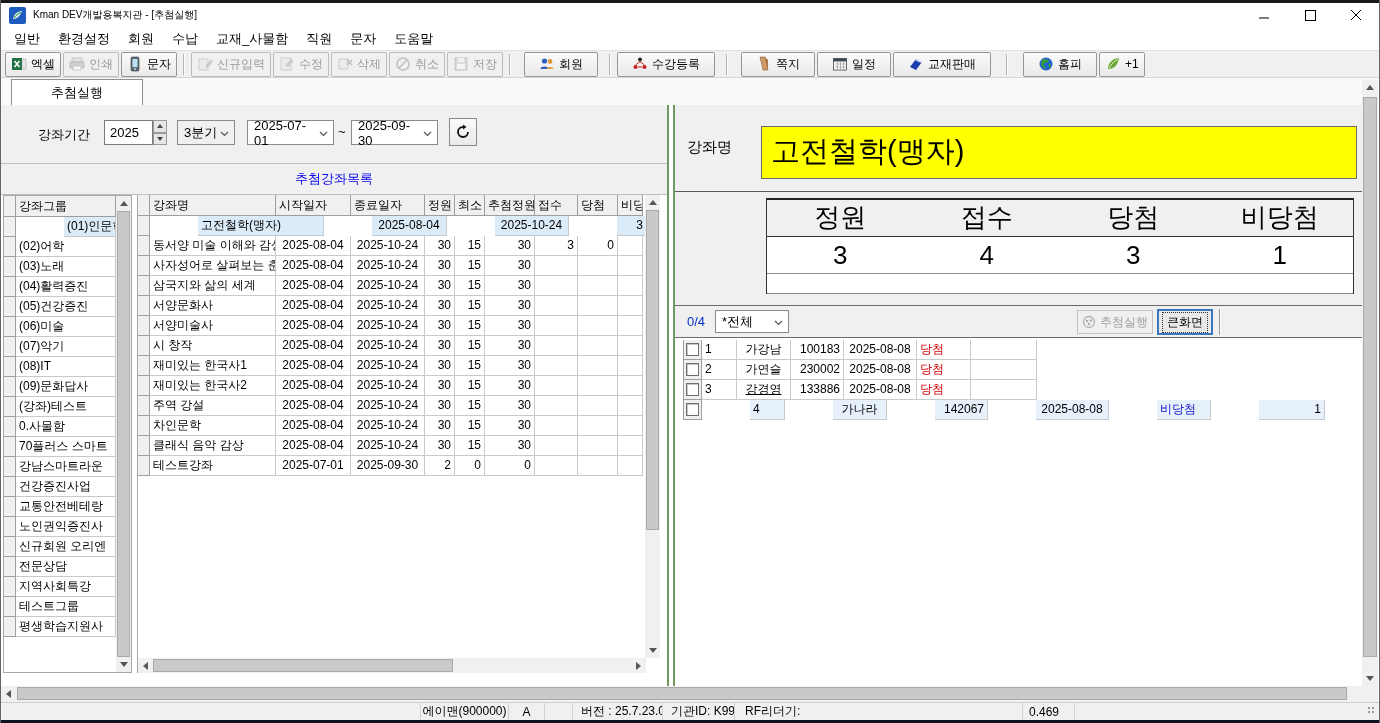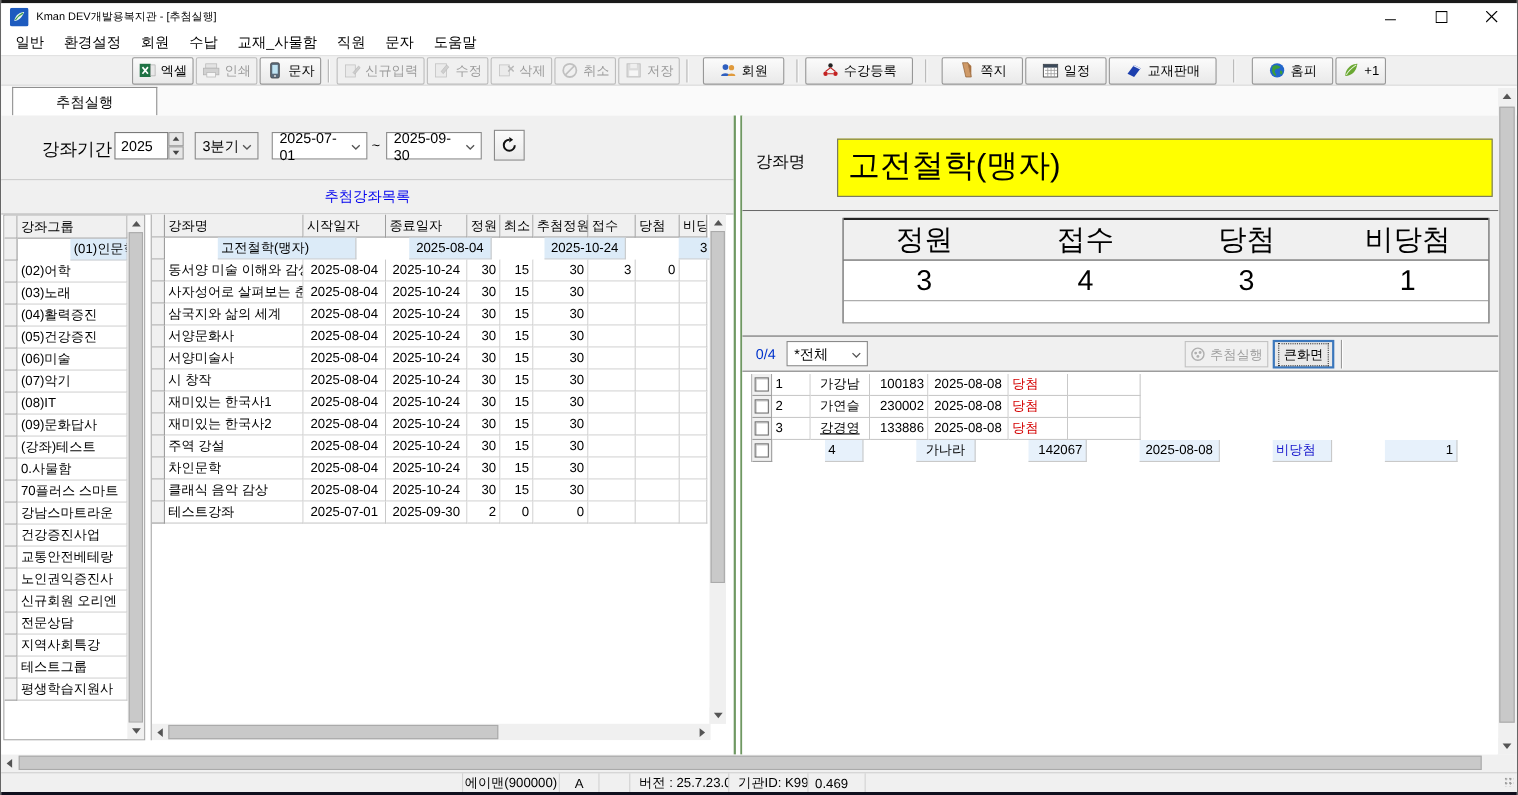--- a/index.html
+++ b/index.html
@@ -14,37 +14,37 @@
   .appicon{width:17px;height:17px;display:inline-block;}
   .title{font-size:10px;margin-left:7px;}
   .wincontrols{position:absolute;right:0;top:0;height:100%;display:flex;}
   .wc{width:46px;height:100%;display:flex;align-items:center;justify-content:center;}
 
   
   .menubar{position:absolute;left:0;top:27px;width:100%;height:23px;background:#fff;display:flex;align-items:center;padding-left:4px;box-sizing:border-box;}
   .menu-item{padding:2px 9px;font-size:13px;}
 
   
-  .toolbar{position:absolute;left:0;top:50px;width:100%;height:28px;background:#f0f0f0;border-top:1px solid #e2e2e2;border-bottom:1px solid #d5d5d5;display:flex;align-items:center;padding:0 14px;box-sizing:border-box;justify-content:center;}
+  .toolbar{position:absolute;left:0;top:50px;width:100%;height:28px;background:#f0f0f0;border-top:1px solid #e2e2e2;border-bottom:1px solid #d5d5d5;display:flex;align-items:center;padding:0 3px;box-sizing:border-box;}
   .tbtn{display:inline-flex;align-items:center;gap:4px;height:23px;padding:0 5px;background:linear-gradient(#fbfbfb,#e9e9e9);border:1px solid #979797;border-radius:2px;margin:0 1px;font-size:12px;white-space:nowrap;}
   .tbtn.dis{color:#9b9b9b;border-color:#bcbcbc;background:#f0f0f0;}
   .tbtn.dis svg{opacity:.45;filter:grayscale(1);}
   .tbtn.big{padding:0 14px;}
   .tsep{width:0;height:21px;border-left:1px solid #b5b5b5;border-right:1px solid #fdfdfd;margin:0 5px;}
   .icon16{width:16px;height:16px;flex:0 0 16px;}
 
   
   .tabbar{position:absolute;left:0;top:78px;width:100%;height:27px;background:#fafafa;}
   .tab{position:absolute;left:10px;top:1px;width:132px;height:26px;background:#fff;border:1px solid #8f8f8f;border-bottom:none;display:flex;align-items:center;justify-content:center;font-size:13px;box-sizing:border-box;}
 
   
   .main{position:absolute;left:0;top:105px;width:1380px;height:581px;}
   .left-panel{position:absolute;left:0;top:0;width:666px;height:581px;background:#fff;}
   .filterbar{position:absolute;left:0;top:0;width:666px;height:59px;background:#f0f0f0;border-bottom:1px solid #c0c0c0;box-sizing:border-box;}
-  .flabel{position:absolute;left:37px;top:21px;font-size:16px;}
+  .flabel{position:absolute;left:37px;top:21px;font-size:13px;}
   .spinbox{position:absolute;left:103px;top:15px;width:49px;height:25px;background:#fff;border:1px solid #7a7a7a;box-sizing:border-box;font-size:13px;line-height:23px;padding-left:5px;}
   .spinbtns{position:absolute;left:152px;top:15px;width:14px;height:25px;display:flex;flex-direction:column;}
   .spb{flex:1;background:#e6e6e6;border:1px solid #9a9a9a;display:flex;align-items:center;justify-content:center;box-sizing:border-box;}
   .combo{position:absolute;height:25px;border:1px solid #8a8a8a;box-sizing:border-box;display:flex;align-items:center;font-size:13px;padding-left:6px;background:#fff;}
   .combo .chev{margin-left:auto;margin-right:5px;}
   .combo.gray{background:#f0f0f0;}
   .tilde{position:absolute;left:337px;top:19px;font-size:13px;}
   .refreshbtn{position:absolute;left:448px;top:13px;width:28px;height:28px;border:1px solid #8a8a8a;background:linear-gradient(#fbfbfb,#eaeaea);display:flex;align-items:center;justify-content:center;box-sizing:border-box;}
   .list-title{position:absolute;left:0;top:59px;width:666px;height:31px;background:#f0f0f0;border-bottom:1px solid #bdbdbd;color:#0000ee;font-size:13px;display:flex;align-items:center;justify-content:center;box-sizing:border-box;}
 
@@ -742,18 +742,19 @@
   </div>
   <div class="corner"></div>
 
   <div class="statusbar">
     <span class="sseg" style="width:420px;"></span>
     <span class="sseg" style="width:88px;justify-content:center;">에이맨(900000)</span>
     <span class="sseg" style="width:36px;justify-content:center;">A</span>
     <span class="sseg" style="width:28px;"></span>
     <span class="sseg" style="width:90px;padding-left:8px;">버전 : 25.7.23.0</span>
     <span class="sseg" style="width:72px;padding-left:8px;">기관ID: K99</span>
+    <span class="sseg" style="width:288px;padding-left:10px;">RF리더기:</span>
     <span class="sseg" style="width:52px;padding-left:6px;">0.469</span>
     <span class="grip"></span>
   </div>
 
   <div class="bottomstrip"></div>
 </div>
 
 </body></html>

